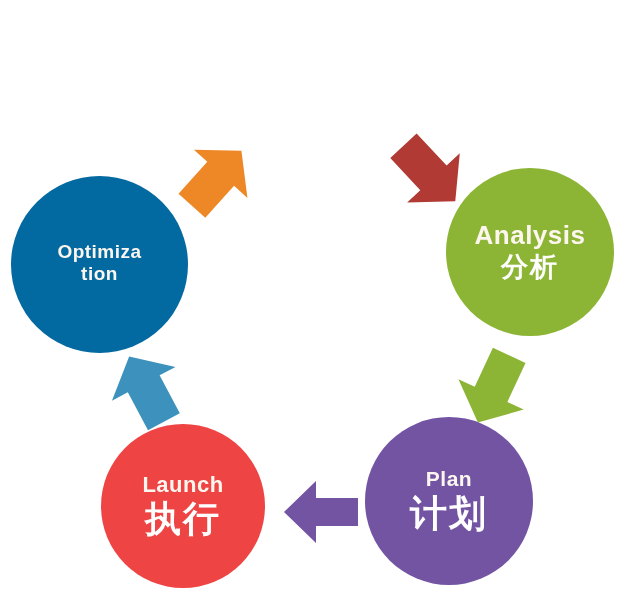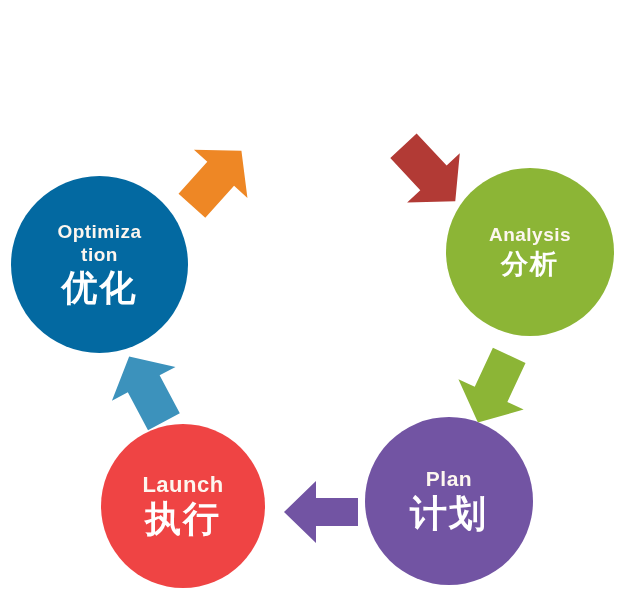--- a/index.html
+++ b/index.html
@@ -53,21 +53,21 @@
   #node-target .zh { font-size: 38px; }
 
   
   #node-analysis {
     left: 446px;
     top: 168px;
     width: 168px;
     height: 168px;
     background: #8cb536;
   }
-  #node-analysis .en { font-size: 19px; margin-bottom: 4px; }
+  #node-analysis .en { font-size: 26px; margin-bottom: 4px; }
   #node-analysis .zh { font-size: 27px; }
 
   
   #node-plan {
     left: 365px;
     top: 417px;
     width: 168px;
     height: 168px;
     background: #7254a3;
   }
@@ -163,16 +163,15 @@
   </div>
 
   <div class="node" id="node-launch">
     <div class="en">Launch</div>
     <div class="zh">执行</div>
   </div>
 
   <div class="node" id="node-optimization">
     <div class="en">Optimiza
 tion</div>
-    <div class="zh">优化</div>
   </div>
 
 </div>
 
 </body></html>

